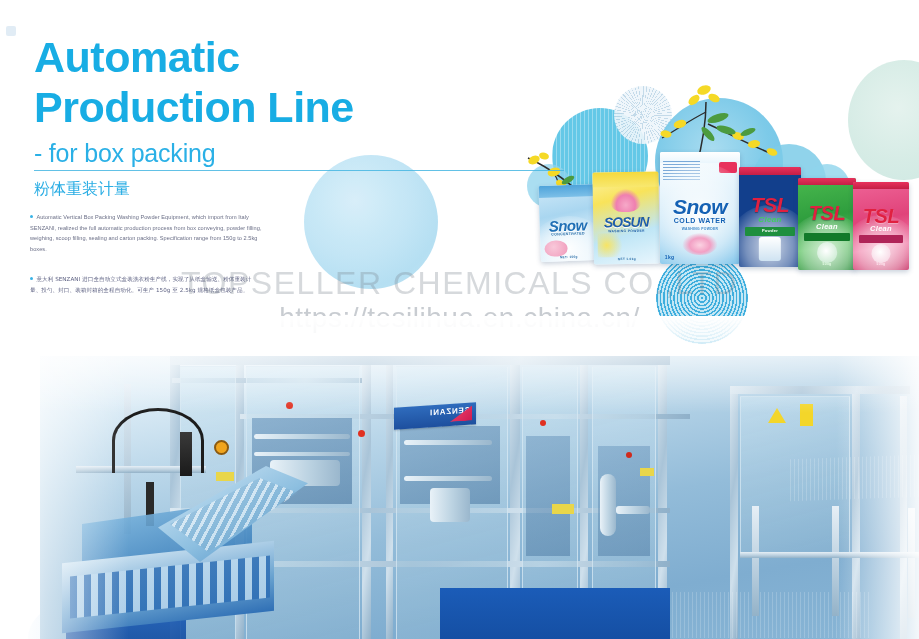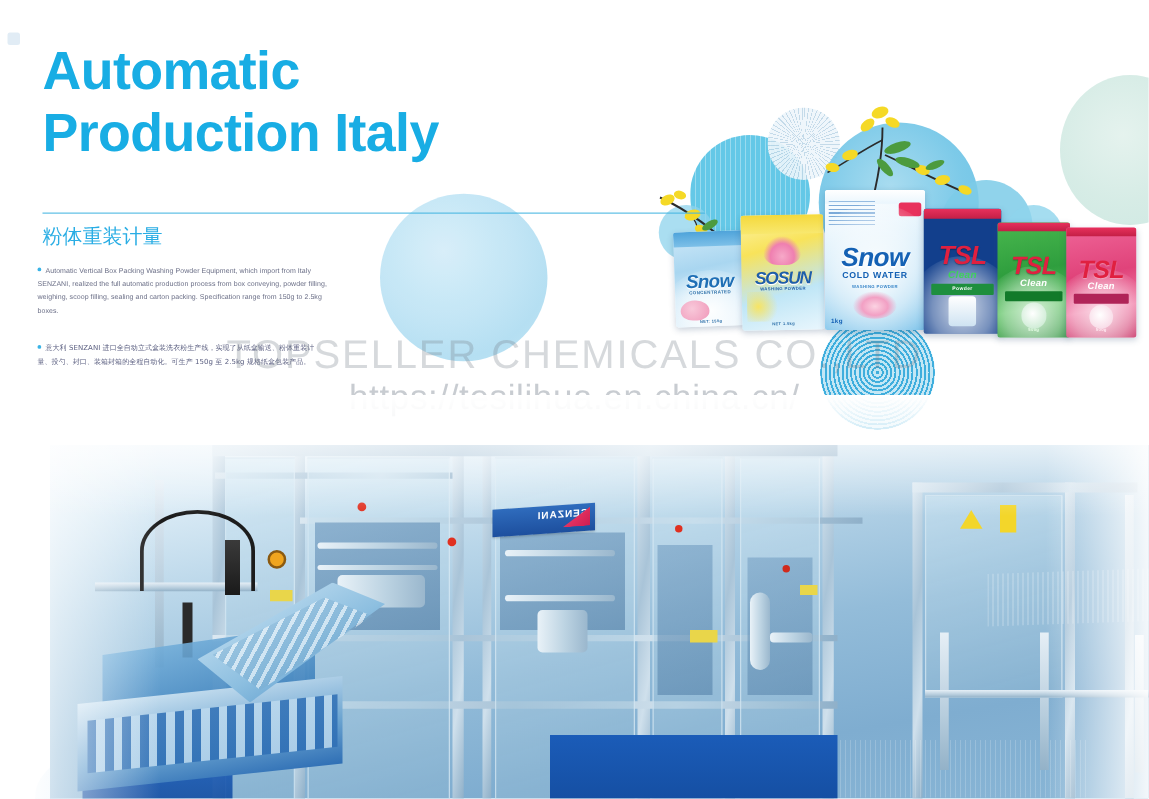--- a/index.html
+++ b/index.html
@@ -325,22 +325,23 @@
       <div style="position:absolute;left:10%;top:60%;width:80%;height:9%;background:#b02458;border-radius:1px;"></div>
       <div class="psub" style="bottom:4%;font-size:3.4px;color:#ffeaf2;">500g</div>
       <div style="position:absolute;left:50%;bottom:8%;width:34%;height:22%;transform:translateX(-50%);
                   background:radial-gradient(circle at 45% 42%,#ffffff,#f6cfdf);border-radius:50%;"></div>
     </div>
   </div>
 
   <div class="head">
     <h1 class="h1">
       <span>Automatic</span>
-      <span class="l2">Production Italy</span>
+      <span class="l2">Production Line</span>
     </h1>
+    <p class="h2">- for box packing</p>
   </div>
   <div class="rule"></div>
   <p class="h3">粉体重装计量</p>
 
   <div class="para en">
     <span class="bullet"></span><span>Automatic Vertical Box Packing Washing Powder Equipment, which import from Italy SENZANI, realized the full automatic production process from box conveying, powder filling, weighing, scoop filling, sealing and carton packing. Specification range from 150g to 2.5kg boxes.</span>
   </div>
 
   <div class="para cn">
     <span class="bullet"></span><span>意大利 SENZANI 进口全自动立式盒装洗衣粉生产线，实现了从纸盒输送、粉体重装计量、投勺、封口、装箱封箱的全程自动化。可生产 150g 至 2.5kg 规格纸盒包装产品。</span>

